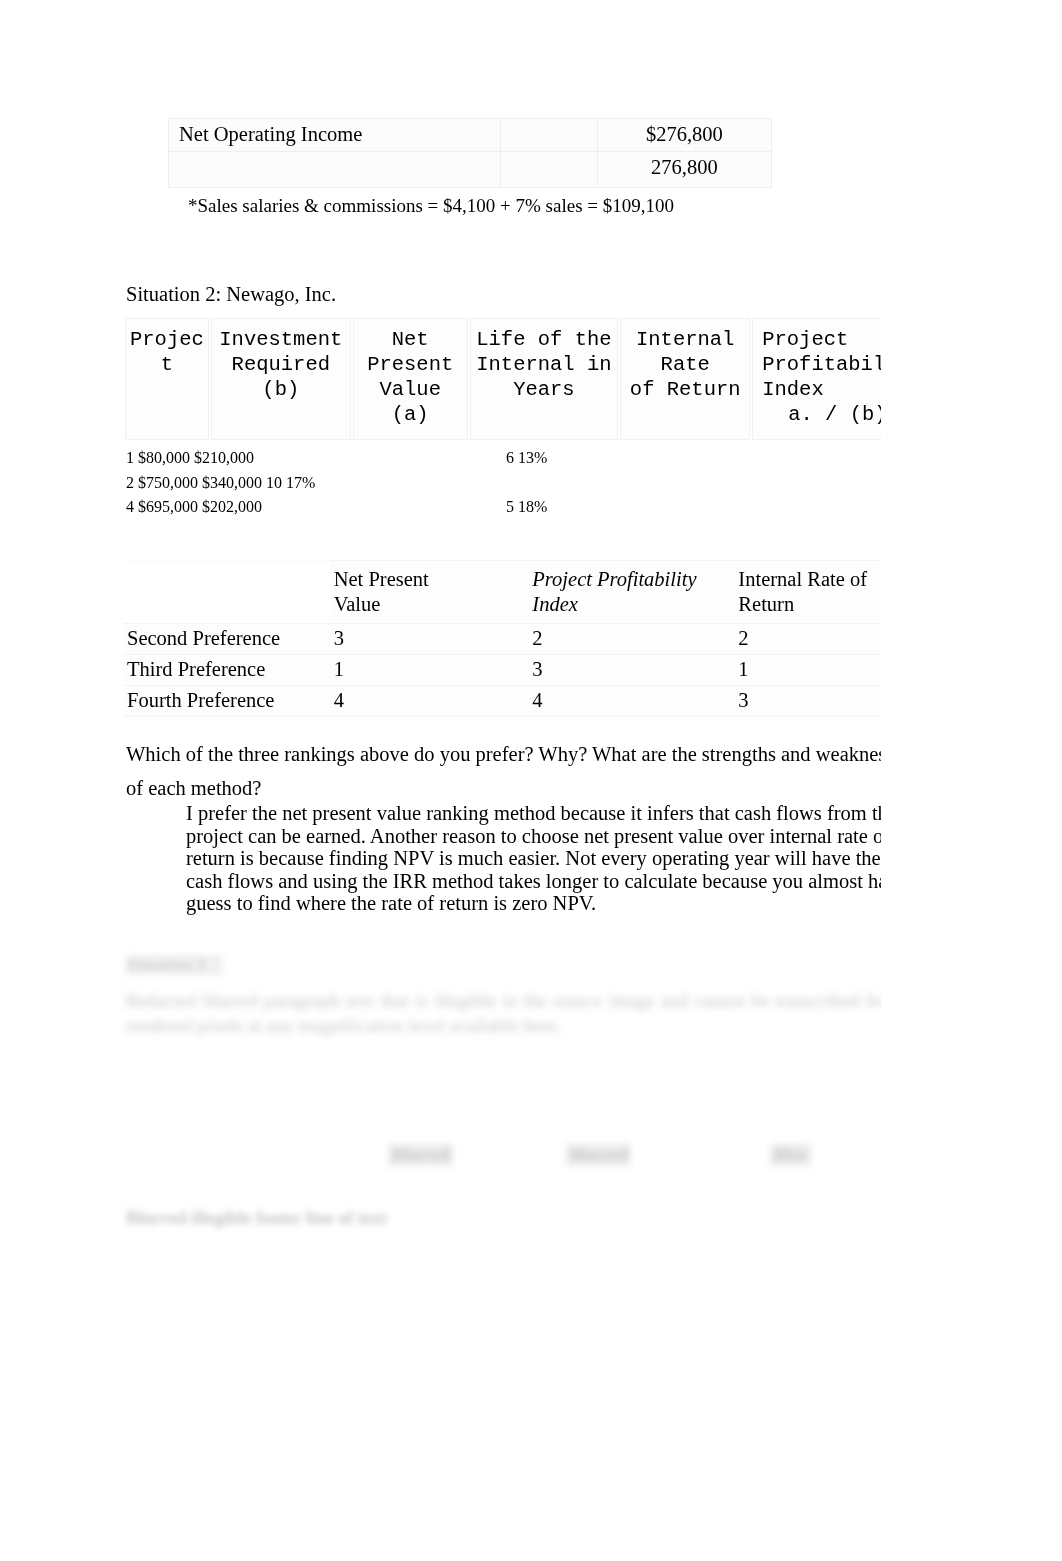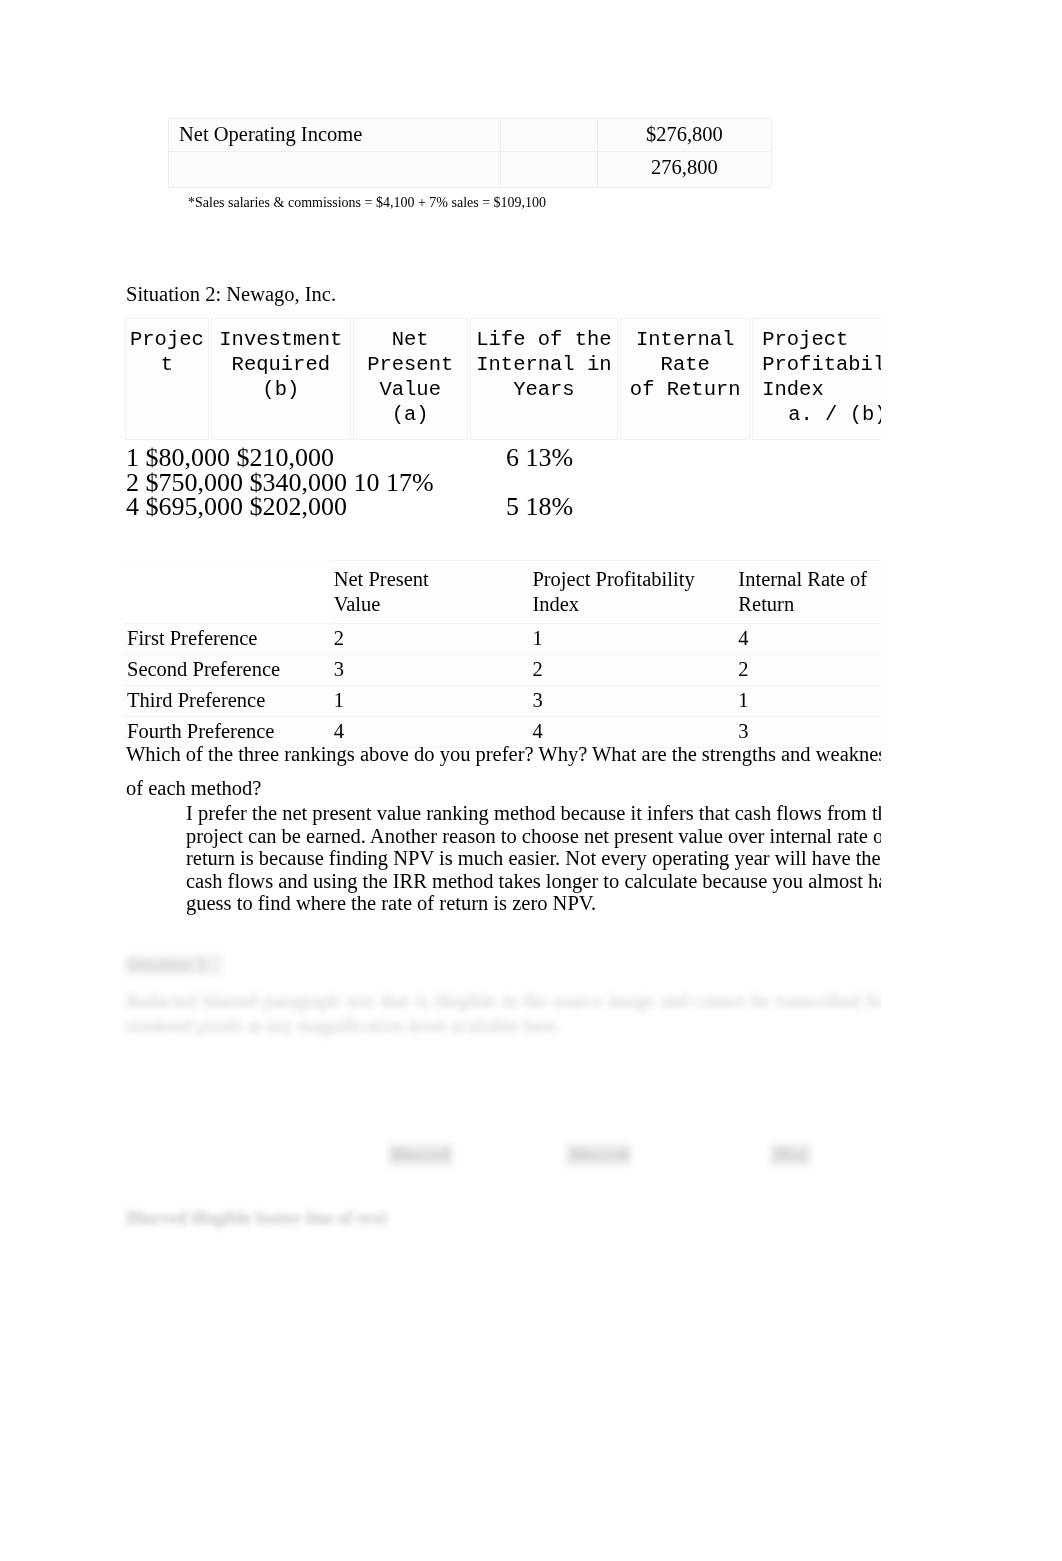--- a/index.html
+++ b/index.html
@@ -42,21 +42,21 @@
   }
   .noi-label   { width: 350px; text-align: left; }
   .noi-spacer  { width: 88px; }
   .noi-amount  { width: 166px; text-align: center; }
   .noi-row2 td { height: 28px; }
 
   .sales-note {
     position: absolute;
     left: 188px;
     top: 195px;
-    font-size: 14px;
+    font-size: 19px;
     white-space: nowrap;
   }
 
   
   .situation2-heading {
     position: absolute;
     left: 126px;
     top: 283px;
     font-size: 20.5px;
     white-space: nowrap;
@@ -89,21 +89,21 @@
   .proj-table th.c4 { width: 126px; }
   .proj-table th.c5 { width: 170px; text-align: left; padding-left: 9px; }
   .proj-table th.c5 .ppi-sub { display: block; padding-left: 26px; }
 
   
   .proj-rows {
     position: absolute;
     left: 126px;
     top: 446px;
     width: 812px;
-    font-size: 26px;
+    font-size: 16px;
     line-height: 24.5px;
   }
   .proj-rows .prow {
     position: relative;
     height: 24.5px;
     white-space: nowrap;
   }
   .prow .seg-left  { position: absolute; left: 0; }
   .prow .seg-mid   { position: absolute; left: 380px; }
   .prow .seg-right { position: absolute; left: 660px; width: 152px; text-align: right; }
@@ -123,21 +123,21 @@
     border-top: 1px solid #f4f4f4;
     border-bottom: 1px solid #f4f4f4;
     padding: 2px 8px 3px 4px;
     vertical-align: top;
     text-align: left;
     font-weight: normal;
     background: #fdfdfd;
   }
   .pref-table th.ph0 { width: 206px; background: #ffffff; border-top-color: #fbfbfb; }
   .pref-table th.ph1 { width: 200px; }
-  .pref-table th.ph2 { width: 204px; }
+  .pref-table th.ph2 { width: 204px; font-style: italic; }
   .pref-table th.ph3 { width: 204px; }
   .pref-table th { padding-top: 6px; padding-bottom: 6px; }
   .pref-table td.lbl { background: #fdfdfd; }
 
   
   .question {
     position: absolute;
     left: 126px;
     top: 737px;
     width: 800px;
@@ -308,26 +308,20 @@
           <span>Index</span>
         </th>
         <th class="ph3">
           <span>Internal Rate of</span><br>
           <span>Return</span>
         </th>
       </tr>
     </thead>
     <tbody>
       <tr>
-        <td class="lbl">First Preference</td>
-        <td>2</td>
-        <td>1</td>
-        <td>4</td>
-      </tr>
-      <tr>
         <td class="lbl">Second Preference</td>
         <td>3</td>
         <td>2</td>
         <td>2</td>
       </tr>
       <tr>
         <td class="lbl">Third Preference</td>
         <td>1</td>
         <td>3</td>
         <td>1</td>

